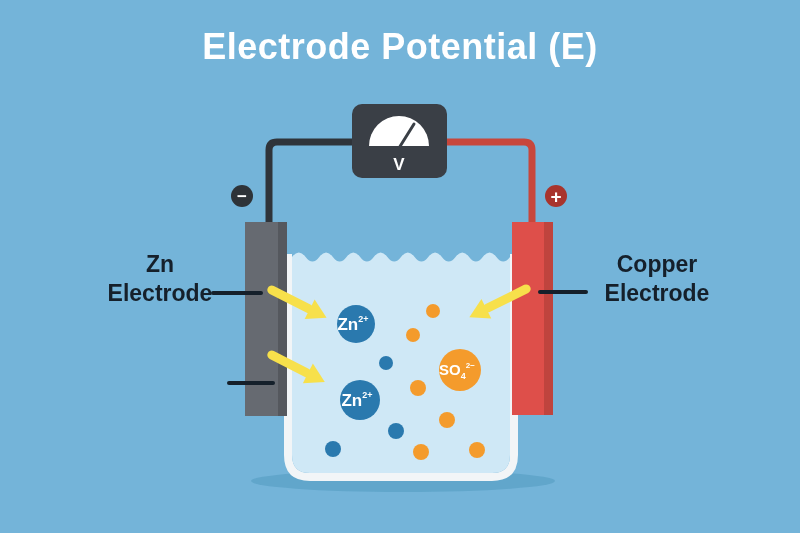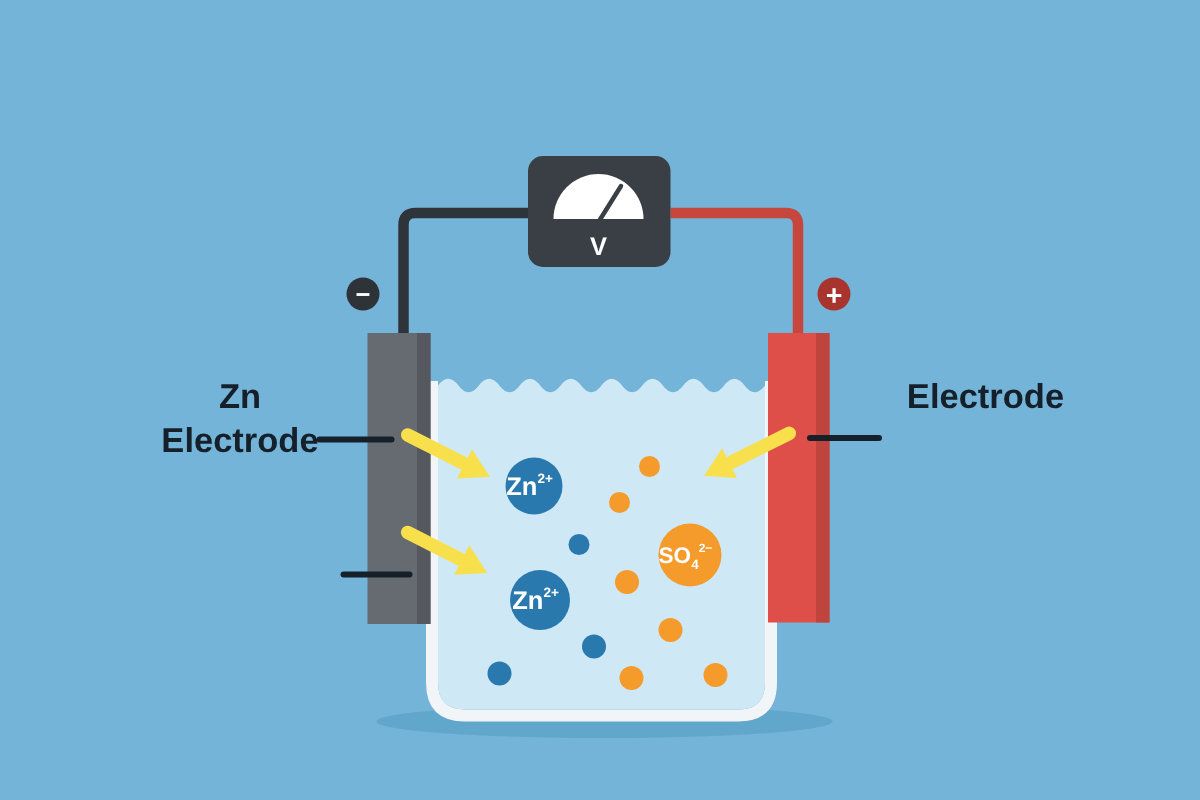--- a/index.html
+++ b/index.html
@@ -116,22 +116,24 @@
     <g transform="translate(532,286) rotate(153.5)" fill="#F7E04B">
       <rect x="2" y="-4.5" width="52" height="9" rx="4.5"></rect>
       <polygon points="70,0 51,-11 51,11"></polygon>
     </g>
 
     <line x1="213" y1="293" x2="261" y2="293" stroke-width="4" stroke-linecap="round" stroke="#15202B"></line>
     <line x1="229" y1="383" x2="273" y2="383" stroke-width="4" stroke-linecap="round" stroke="#15202B"></line>
     <line x1="540" y1="292" x2="586" y2="292" stroke-width="4" stroke-linecap="round" stroke="#15202B"></line>
   </svg>
 
+  <div class="page-title">Electrode Potential (E)</div>
 
   <div class="side-label label-zn">
     <div>Zn</div>
     <div>Electrode</div>
   </div>
   <div class="side-label label-copper">
+    <div>Copper</div>
     <div>Electrode</div>
   </div>
 
 </div>
 
 </body></html>

